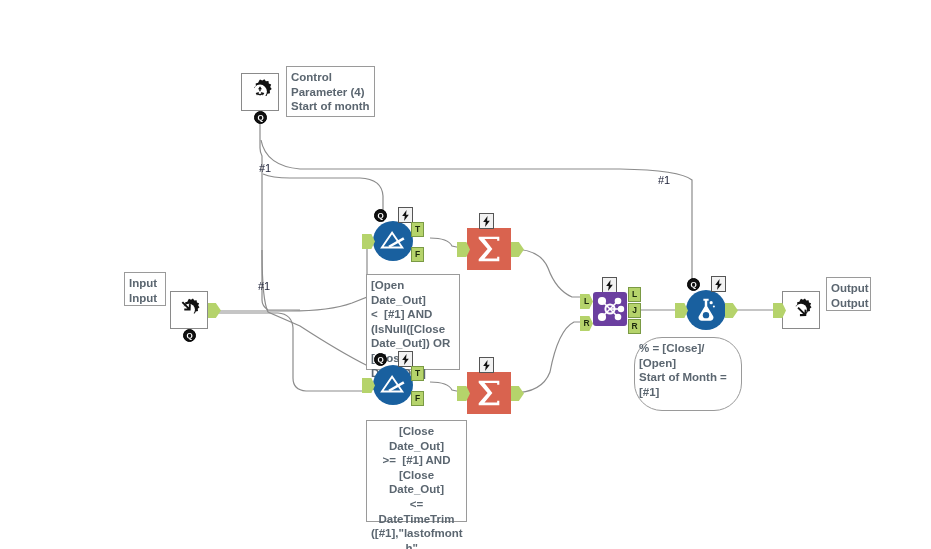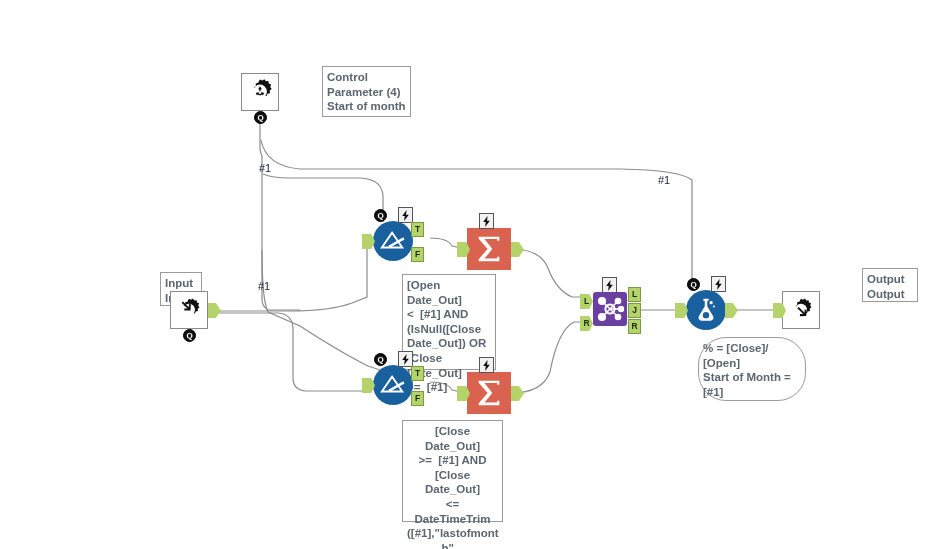--- a/index.html
+++ b/index.html
@@ -7,21 +7,21 @@
        font-family:"Liberation Sans","DejaVu Sans",sans-serif;}
   #canvas{position:relative;width:931px;height:549px;background:#ffffff;}
 
   
   #wires{position:absolute;left:0;top:0;width:931px;height:549px;pointer-events:none;}
 
   
   .note{position:absolute;border:1px solid #9a9a9a;background:#ffffff;
         color:#5b6670;font-size:11.5px;line-height:14.6px;
         padding:3px 4px 3px 4px;box-sizing:border-box;
-        font-weight:bold;white-space:pre-wrap;margin-left:36px;}
+        font-weight:bold;white-space:pre-wrap;}
 
   
   .conn-label{position:absolute;font-size:11px;color:#20243a;
               font-weight:normal;letter-spacing:0px;}
 
   
   .tool{position:absolute;}
 
   
   .macro-box{width:38px;height:38px;border:1px solid #8a8a8a;background:#ffffff;
@@ -244,31 +244,31 @@
       <svg width="30" height="30" viewBox="0 0 32 32">
         <path fill="#ffffff" d="M13.2 4h5.6v2h-1.5v6.1l6.2 10.4c1.3 2.2-.2 4.9-2.8 4.9H11.3c-2.6 0-4.1-2.7-2.8-4.9l6.2-10.4V6h-1.5z"></path>
         <circle cx="16" cy="21.5" r="3.4" fill="#19609f"></circle>
         <circle cx="21.5" cy="8.2" r="1.7" fill="#ffffff"></circle>
         <circle cx="24.4" cy="12.3" r="1.1" fill="#ffffff"></circle>
       </svg>
     </div>
     <div class="anchor in" style="left:-10px;top:13px;"></div>
     <div class="anchor out" style="left:40px;top:13px;"></div>
   </div>
-  <div class="note" style="left:662px;top:337px;width:108px;height:64px;border-radius:28px;">% = [Close]/
+  <div class="note" style="left:634px;top:337px;width:108px;height:74px;border-radius:28px;">% = [Close]/
 [Open]
 Start of Month =
 [#1]</div>
 
   <div class="tool" style="left:782px;top:291px;">
     <div class="anchor in" style="left:-9px;top:12px;"></div>
     <div class="macro-box">
       <svg width="28" height="28" viewBox="0 0 32 32">
         <path fill="#111111" d="M16 3.2l2.3 1 2.2-1.3 1.6 2.1 2.6-.2.4 2.6 2.4 1-1 2.4 1.5 2.1-2 1.6.3 2.6-2.6.6-1 2.4-2.5-.6-2 1.6-1.8-1.9-2.6.3-.7-2.5-2.4-1 .6-2.5-1.5-2.1 2-1.6-.2-2.6 2.5-.6 1.1-2.3z"></path>
         <circle cx="16" cy="15.6" r="6.8" fill="#ffffff"></circle>
         <path fill="#111111" d="M13.4 12.5l6.6 6.6 .1-3.6 2.2 .1-.3 7.2-7.2 .2 0-2.3 3.6-.1-6.6-6.6z"></path>
       </svg>
     </div>
   </div>
-  <div class="note" style="left:826px;top:268px;width:56px;height:34px;">Output
+  <div class="note" style="left:826px;top:277px;width:45px;height:34px;">Output
 Output</div>
 
 </div>
 
 </body></html>

